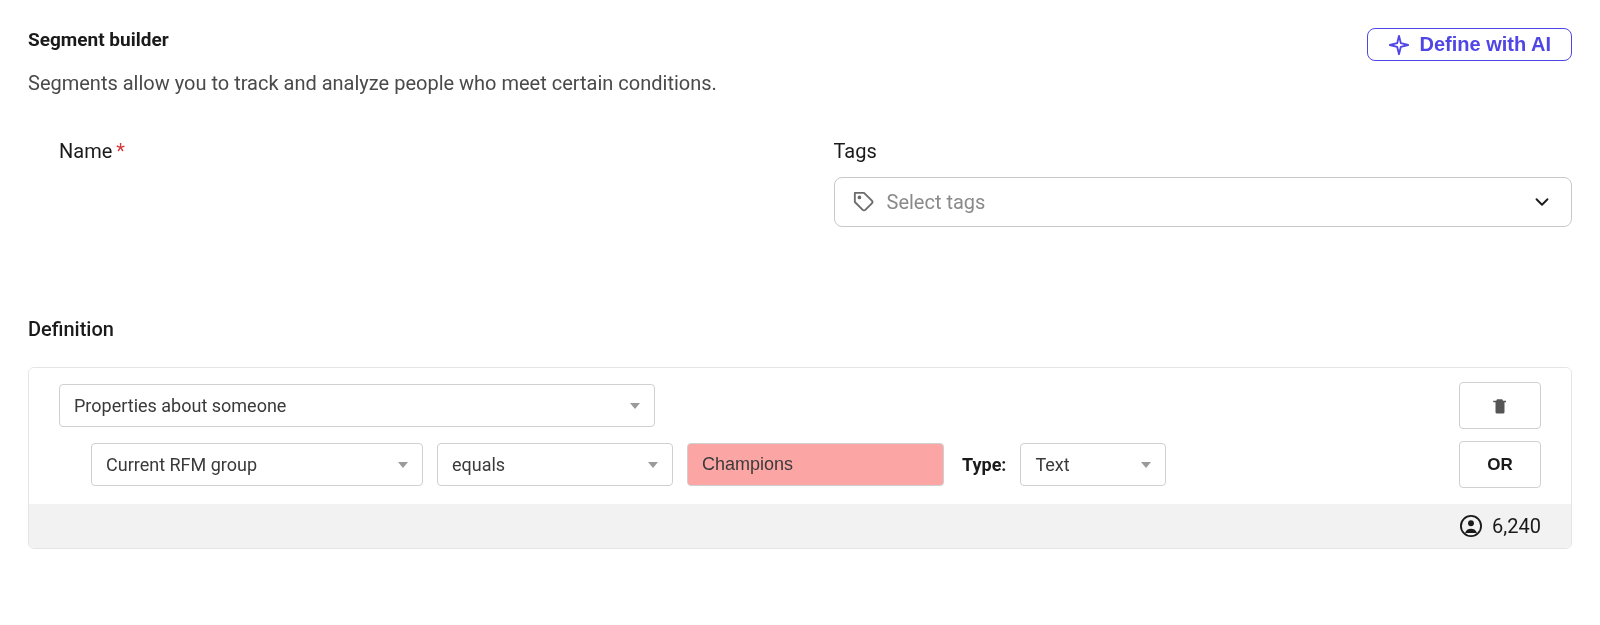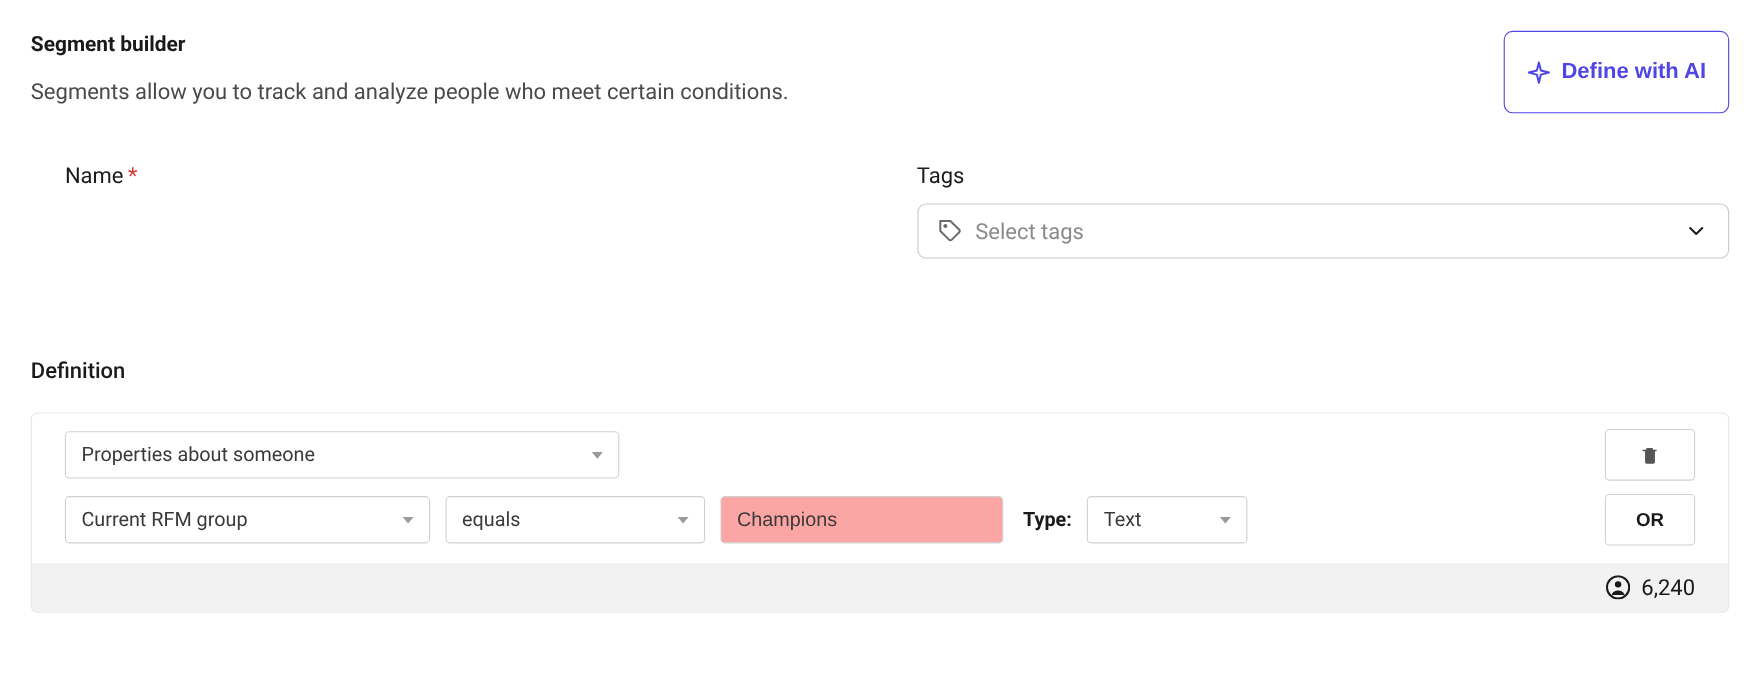--- a/index.html
+++ b/index.html
@@ -28,21 +28,21 @@
     }
     .page-subtitle {
       font-size: 20px;
       color: #4a4a4a;
       font-weight: 400;
     }
     .ai-button {
       display: flex;
       align-items: center;
       gap: 10px;
-      padding: 25px 20px;
+      padding: 4px 20px;
       border: 1.5px solid #4f46e5;
       border-radius: 8px;
       background: #fff;
       color: #4f46e5;
       font-size: 20px;
       font-weight: 600;
       cursor: pointer;
     }
     .ai-icon {
       width: 22px;
@@ -145,22 +145,22 @@
       cursor: pointer;
     }
     .select-box .caret {
       width: 0;
       height: 0;
       border-left: 5px solid transparent;
       border-right: 5px solid transparent;
       border-top: 6px solid #9a9a9a;
       margin-left: 14px;
     }
-    .sel-category { width: 504px; }
-    .sel-property { width: 332px; }
+    .sel-category { width: 596px; }
+    .sel-property { width: 332px; margin-left: 32px; }
     .sel-operator { width: 236px; text-align: center; }
     .value-input {
       width: 257px;
       padding: 10px 14px;
       border: 1px solid #d0d0d0;
       border-radius: 4px;
       font-size: 18px;
       color: #3a3a3a;
       background: #fca5a5;
     }

